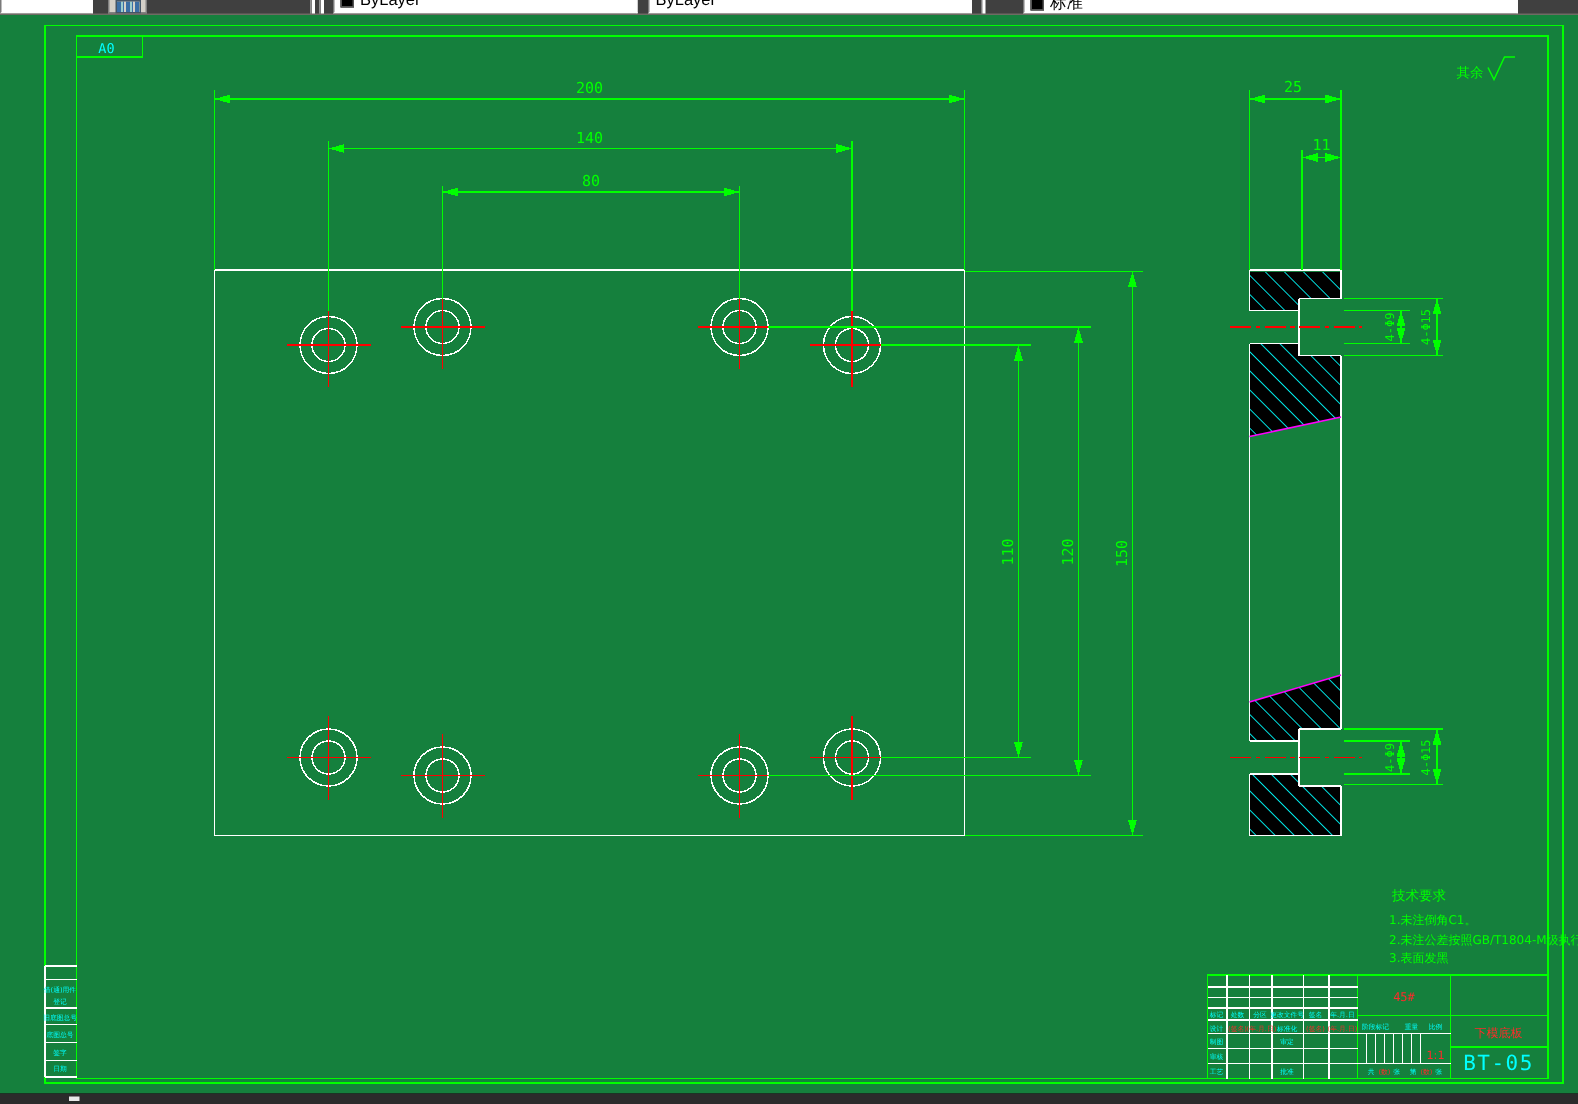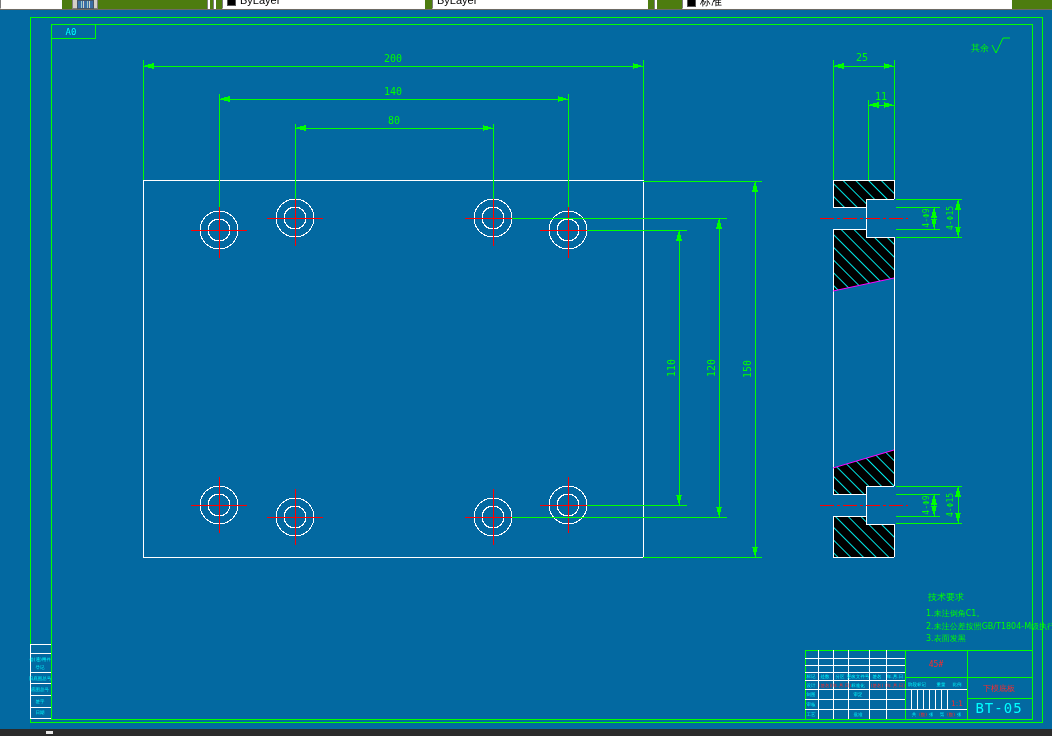--- a/index.html
+++ b/index.html
@@ -1,29 +1,29 @@
 <!DOCTYPE html>
 <html><head>
 <meta charset="utf-8">
 <style>
   html,body{margin:0;padding:0;background:#000;}
   body{width:1052px;height:736px;overflow:hidden;position:relative;font-family:"DejaVu Sans",sans-serif;}
   
-  .toolbar{position:absolute;top:0;left:0;width:1052px;height:10px;background:#4d7c0f;overflow:hidden;z-index:5;}
+  .toolbar{position:absolute;top:0;left:0;width:1052px;height:10px;background:#404040;overflow:hidden;z-index:5;}
   .toolbar::after{content:"";position:absolute;left:0;right:0;bottom:0;height:1px;background:#6e6b64;}
   .combo{position:absolute;top:-11px;height:20px;background:#fff;border:1px solid;border-color:#7a7a7a #fdfdfd #fdfdfd #7a7a7a;
          font:11px "Liberation Sans",sans-serif;color:#000;padding:4px 2px 0 4px;box-sizing:border-box;white-space:nowrap;}
   .sep{position:absolute;top:0;width:2px;height:10px;background:#fff;border-left:1px solid #808080;}
   .tb-btn{position:absolute;top:-7px;height:16px;width:26px;background:#d4d0c8;border:1px solid #808080;box-sizing:border-box;}
   .grid-icon{position:absolute;left:4px;top:6px;width:15px;height:7px;
      background:repeating-linear-gradient(90deg,#3a6ea5 0 3px,#9cc 3px 4px,#3a6ea5 4px 5px,#d4d0c8 5px 6px);
      border:1px solid #456;}
   .swatch{display:inline-block;width:7px;height:7px;background:#000;border:1px solid #555;margin-right:4px;vertical-align:middle;}
   
-  .canvas{position:absolute;top:10px;left:0;width:1052px;height:719px;background:#0369a1;}
+  .canvas{position:absolute;top:10px;left:0;width:1052px;height:719px;background:#15803d;}
   
   .statusbar{position:absolute;top:729px;left:0;width:1052px;height:7px;background:#2b2b2b;}
   .statusbar .tick{position:absolute;left:46px;top:2px;width:7px;height:3px;background:#e8e8e8;}
   
   svg{shape-rendering:crispEdges;}
   .g{stroke:#00ff00;stroke-width:1;fill:none;}
   .w{stroke:#ffffff;stroke-width:1;fill:none;}
   .r{stroke:#ff0000;stroke-width:1;fill:none;}
   .m{stroke:#ff00ff;stroke-width:1;fill:none;shape-rendering:auto;}
   text{stroke:none;}

